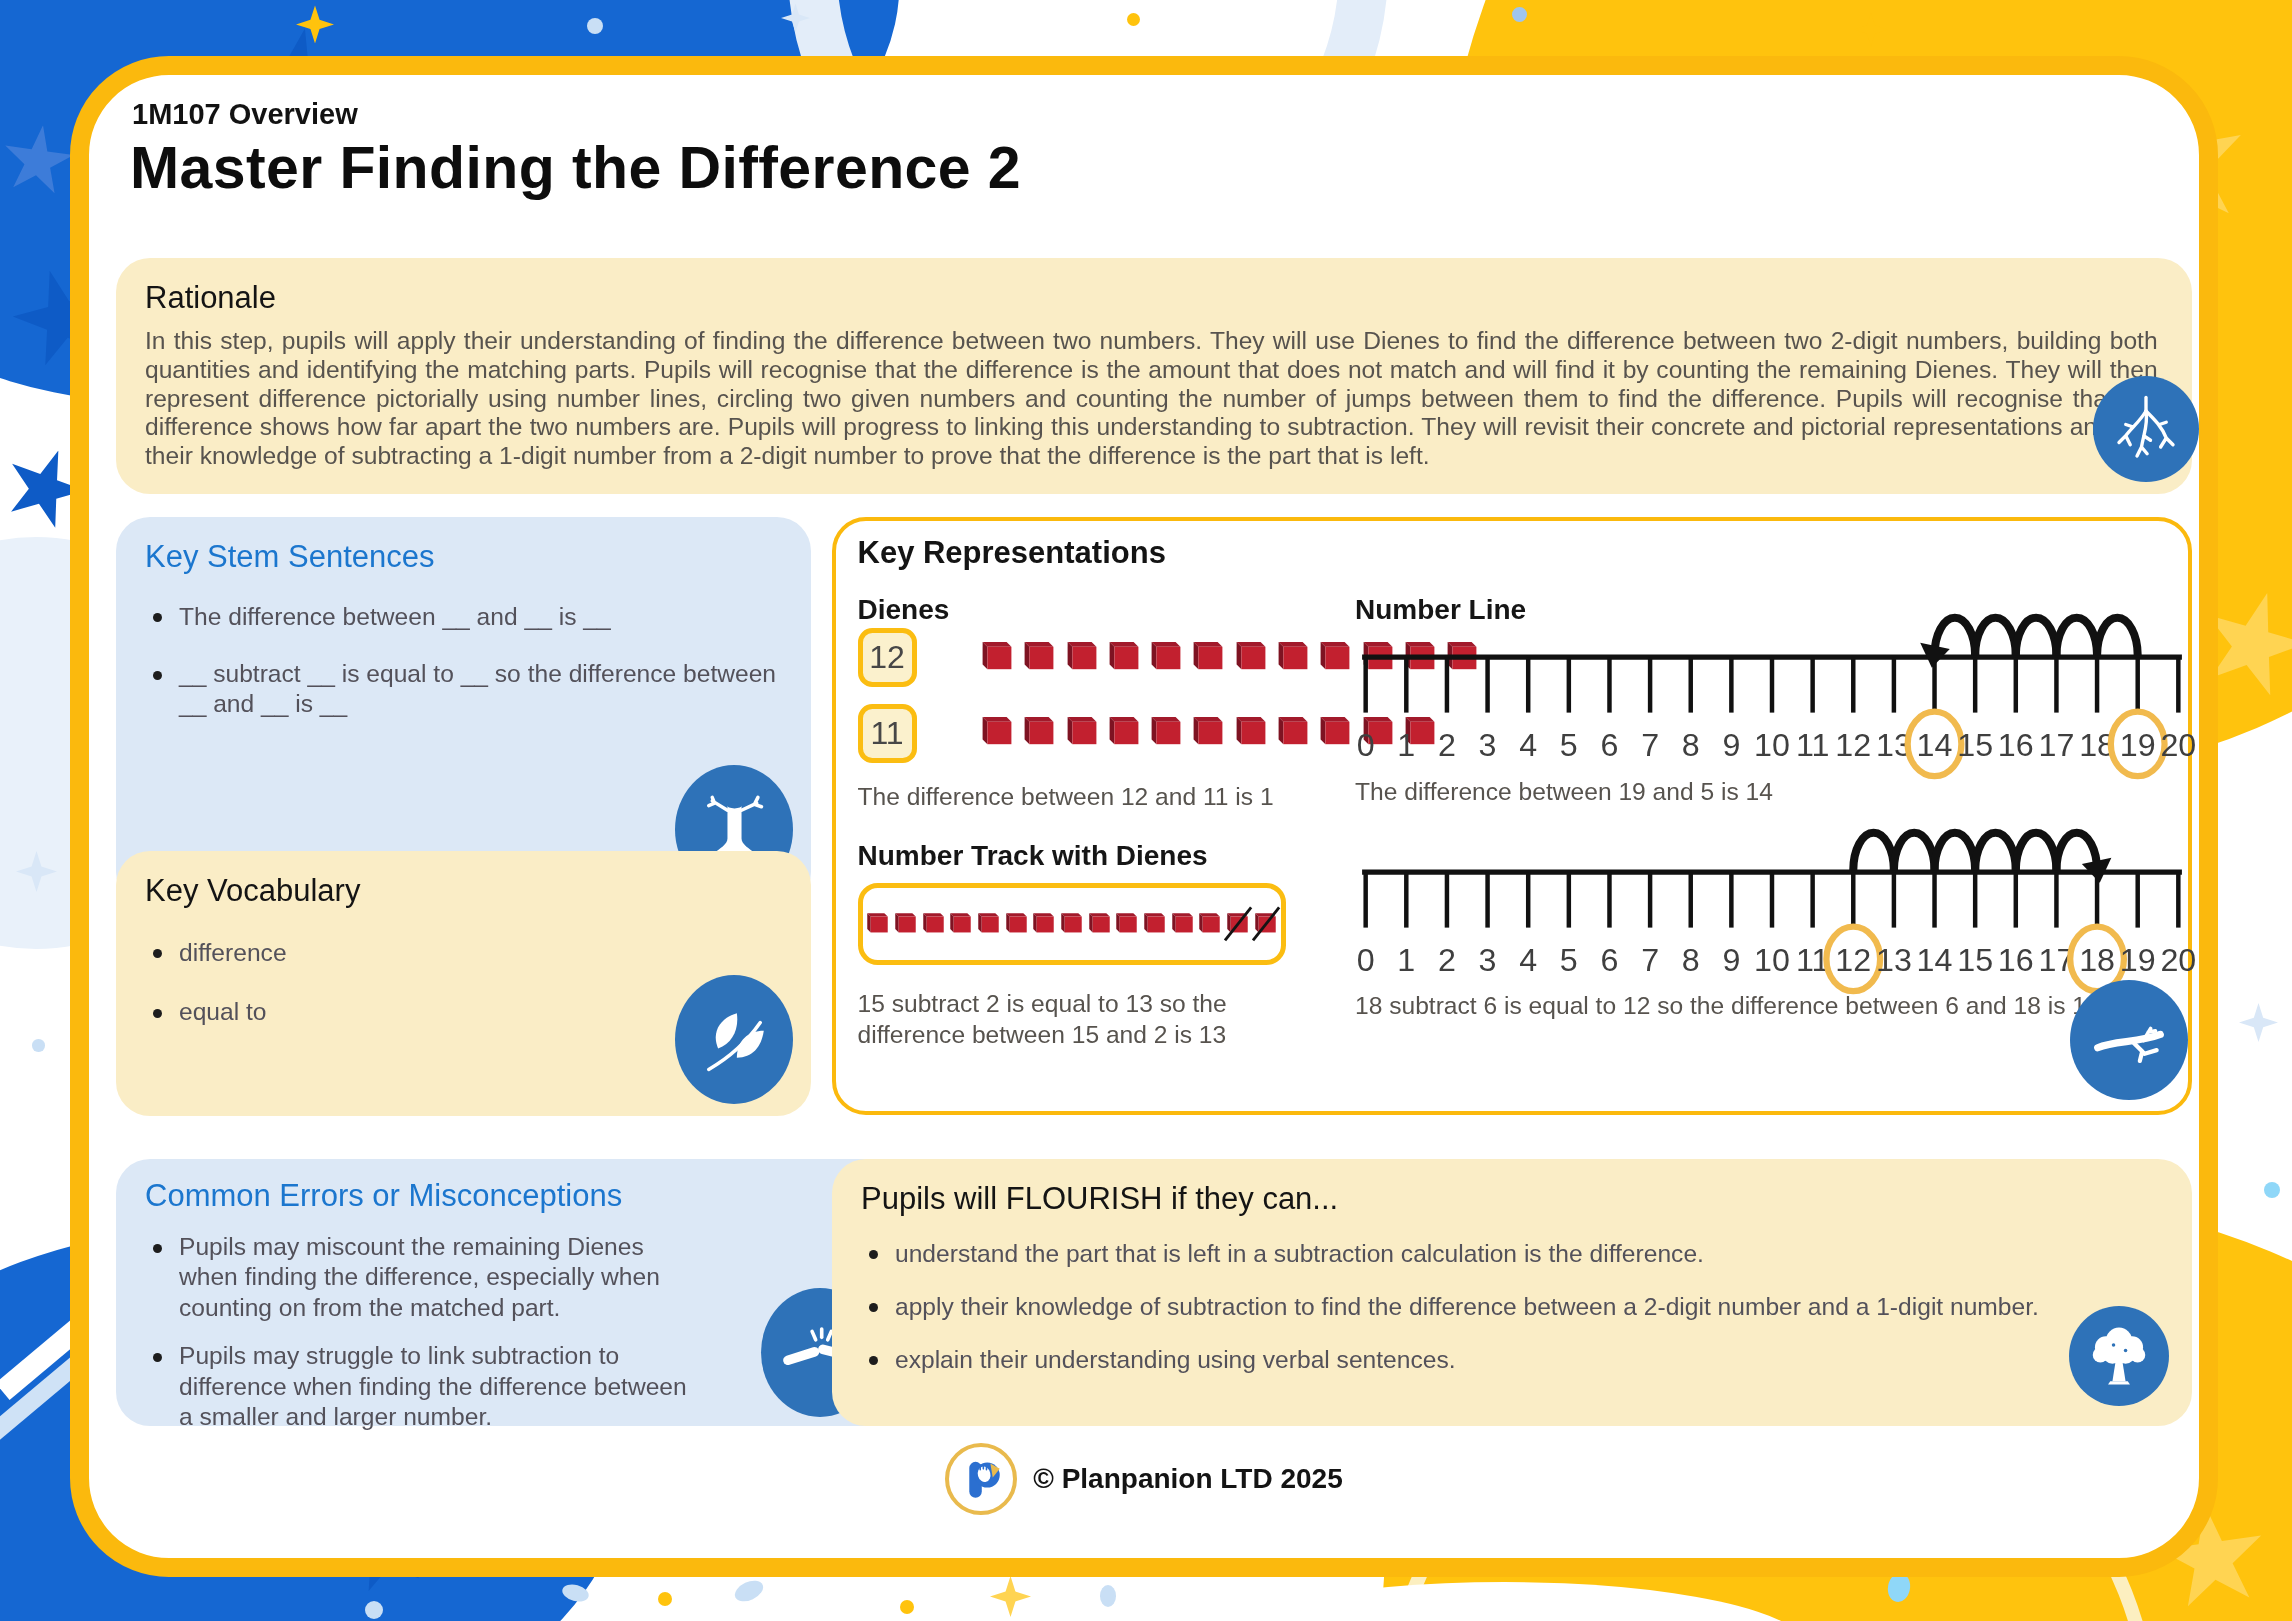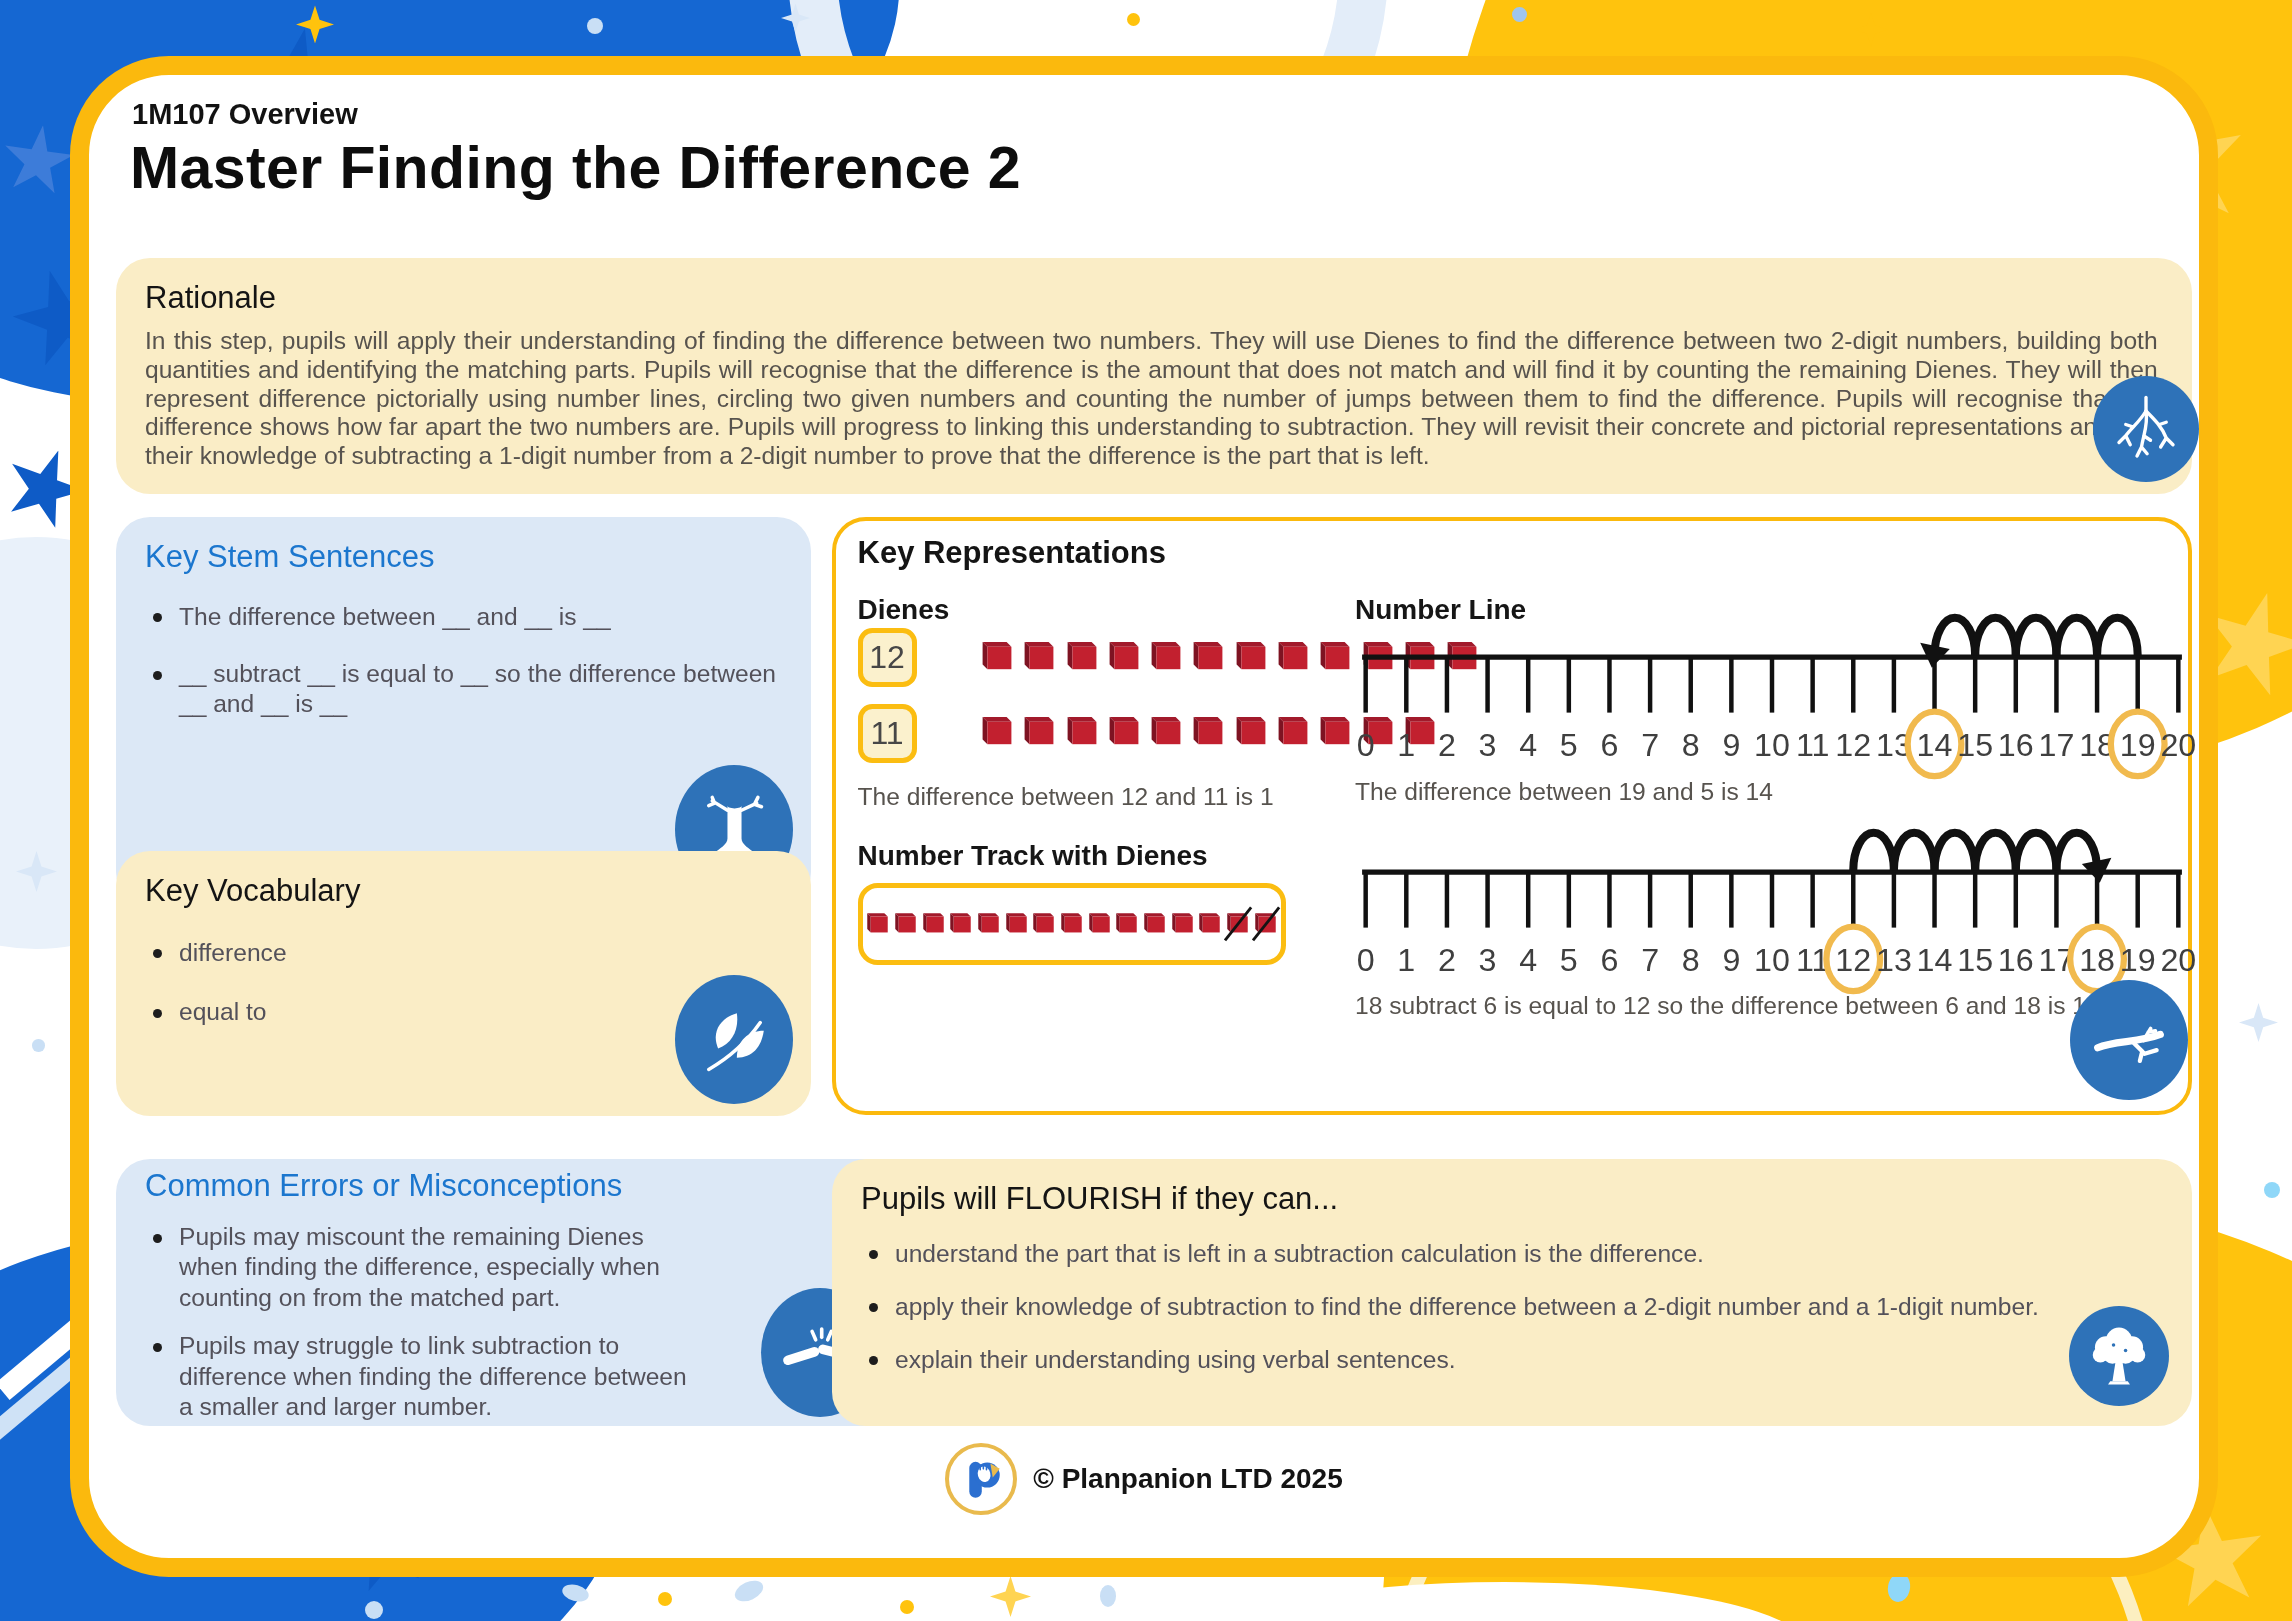--- a/index.html
+++ b/index.html
@@ -152,21 +152,21 @@
       </ul>
     <div class="icon-circle" style="right:18px;bottom:12.5px;width:118px;height:129px">
       <svg width="75" height="82" viewBox="0 0 64 64">
         <path d="M18 40 C12 26 20 14 34 10 C36 24 30 36 18 40 Z" fill="#fff"></path>
         <path d="M34 48 C34 33 44 25 57 25 C55 39 47 48 34 48 Z" fill="#fff"></path>
         <path d="M10 58 C24 50 40 38 54 18" stroke="#fff" stroke-width="3" stroke-linecap="round" fill="none"></path>
       </svg>
     </div>
   </div>
 
-  <div class="panel lblue" style="left:27px;top:1084px;width:781px;height:267px;padding-top:9px">
+  <div class="panel lblue" style="left:27px;top:1084px;width:781px;height:267px;padding-top:19px">
     <h2 class="bluehead">Common Errors or Misconceptions</h2>
     <ul class="blt err-list">
         <li>Pupils may miscount the remaining Dienes when finding the difference, especially when counting on from the matched part.</li>
         <li>Pupils may struggle to link subtraction to difference when finding the difference between a smaller and larger number.</li>
       </ul>
     <div class="icon-circle" style="right:18px;bottom:9px;width:118px;height:129px">
       <svg width="77" height="82" viewBox="0 0 64 64" fill="none" stroke="#fff" stroke-linecap="round">
         <path d="M5 38 L27 31" stroke-width="8"></path>
         <path d="M34 29 L58 35" stroke-width="8"></path>
         <path d="M28 21 L25 14" stroke-width="3"></path>
@@ -413,20 +413,21 @@
    <rect x="10" y="6" width="30" height="28" fill="#C2202F"></rect>
    <line x1="0" y1="48" x2="46" y2="-10" stroke="#141414" stroke-width="5"></line>
   </svg>
         <svg class="cube" viewBox="0 0 44 40" style="overflow:visible">
    <polygon points="10,6 40,6 34,0 4,0" fill="#A21A2B"></polygon>
    <polygon points="4,0 10,6 10,34 4,28" fill="#7E1322"></polygon>
    <rect x="10" y="6" width="30" height="28" fill="#C2202F"></rect>
    <line x1="0" y1="48" x2="46" y2="-10" stroke="#141414" stroke-width="5"></line>
   </svg>
       </div>
+    <div class="abs caption" style="left:21.5px;top:467px;width:430px">15 subtract 2 is equal to 13 so the difference between 15 and 2 is 13</div>
 
     <div class="abs subhead" style="left:519px;top:73px">Number Line</div>
     <svg class="nl-svg" style="left:515px;top:86px" width="842" height="179" viewBox="0 0 940 200">
         <line x1="12" y1="56" x2="928" y2="56" stroke="#111" stroke-width="6"></line>
         <line x1="16" y1="56" x2="16" y2="118" stroke="#111" stroke-width="5"></line>
         <text x="16" y="166" text-anchor="middle" font-size="36" fill="#3F3F3F" font-family="Liberation Sans, sans-serif">0</text>
         <line x1="61.4" y1="56" x2="61.4" y2="118" stroke="#111" stroke-width="5"></line>
         <text x="61.4" y="166" text-anchor="middle" font-size="36" fill="#3F3F3F" font-family="Liberation Sans, sans-serif">1</text>
         <line x1="106.8" y1="56" x2="106.8" y2="118" stroke="#111" stroke-width="5"></line>
         <text x="106.8" y="166" text-anchor="middle" font-size="36" fill="#3F3F3F" font-family="Liberation Sans, sans-serif">2</text>

